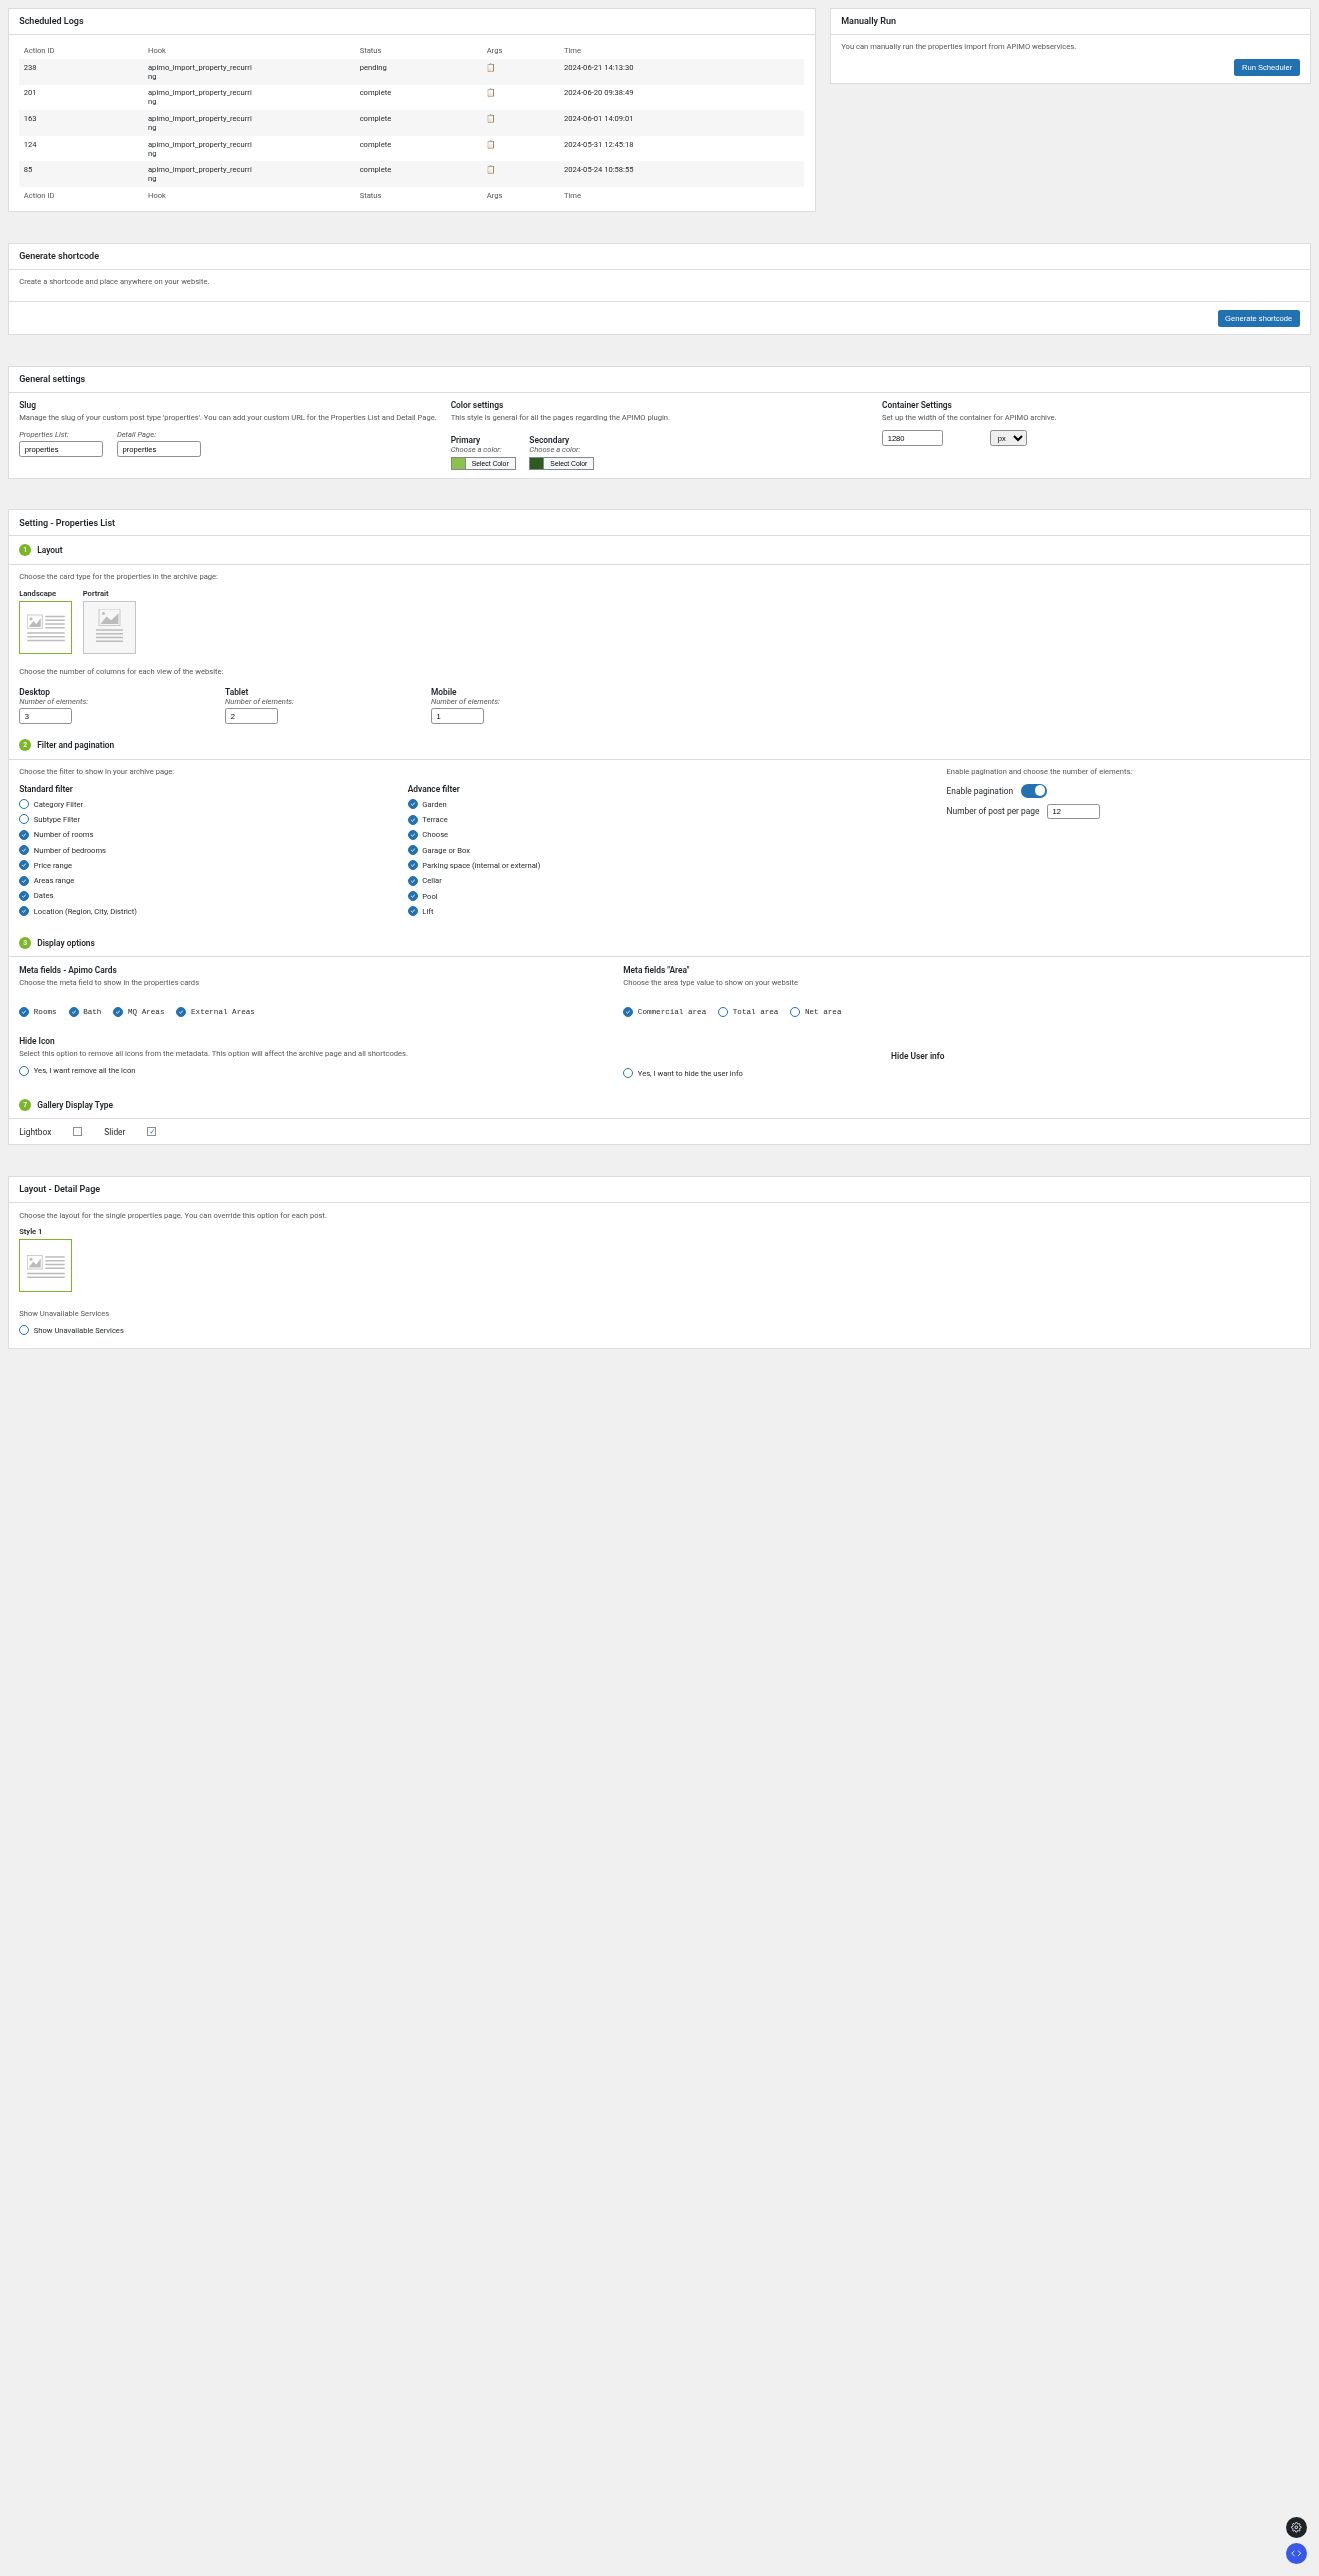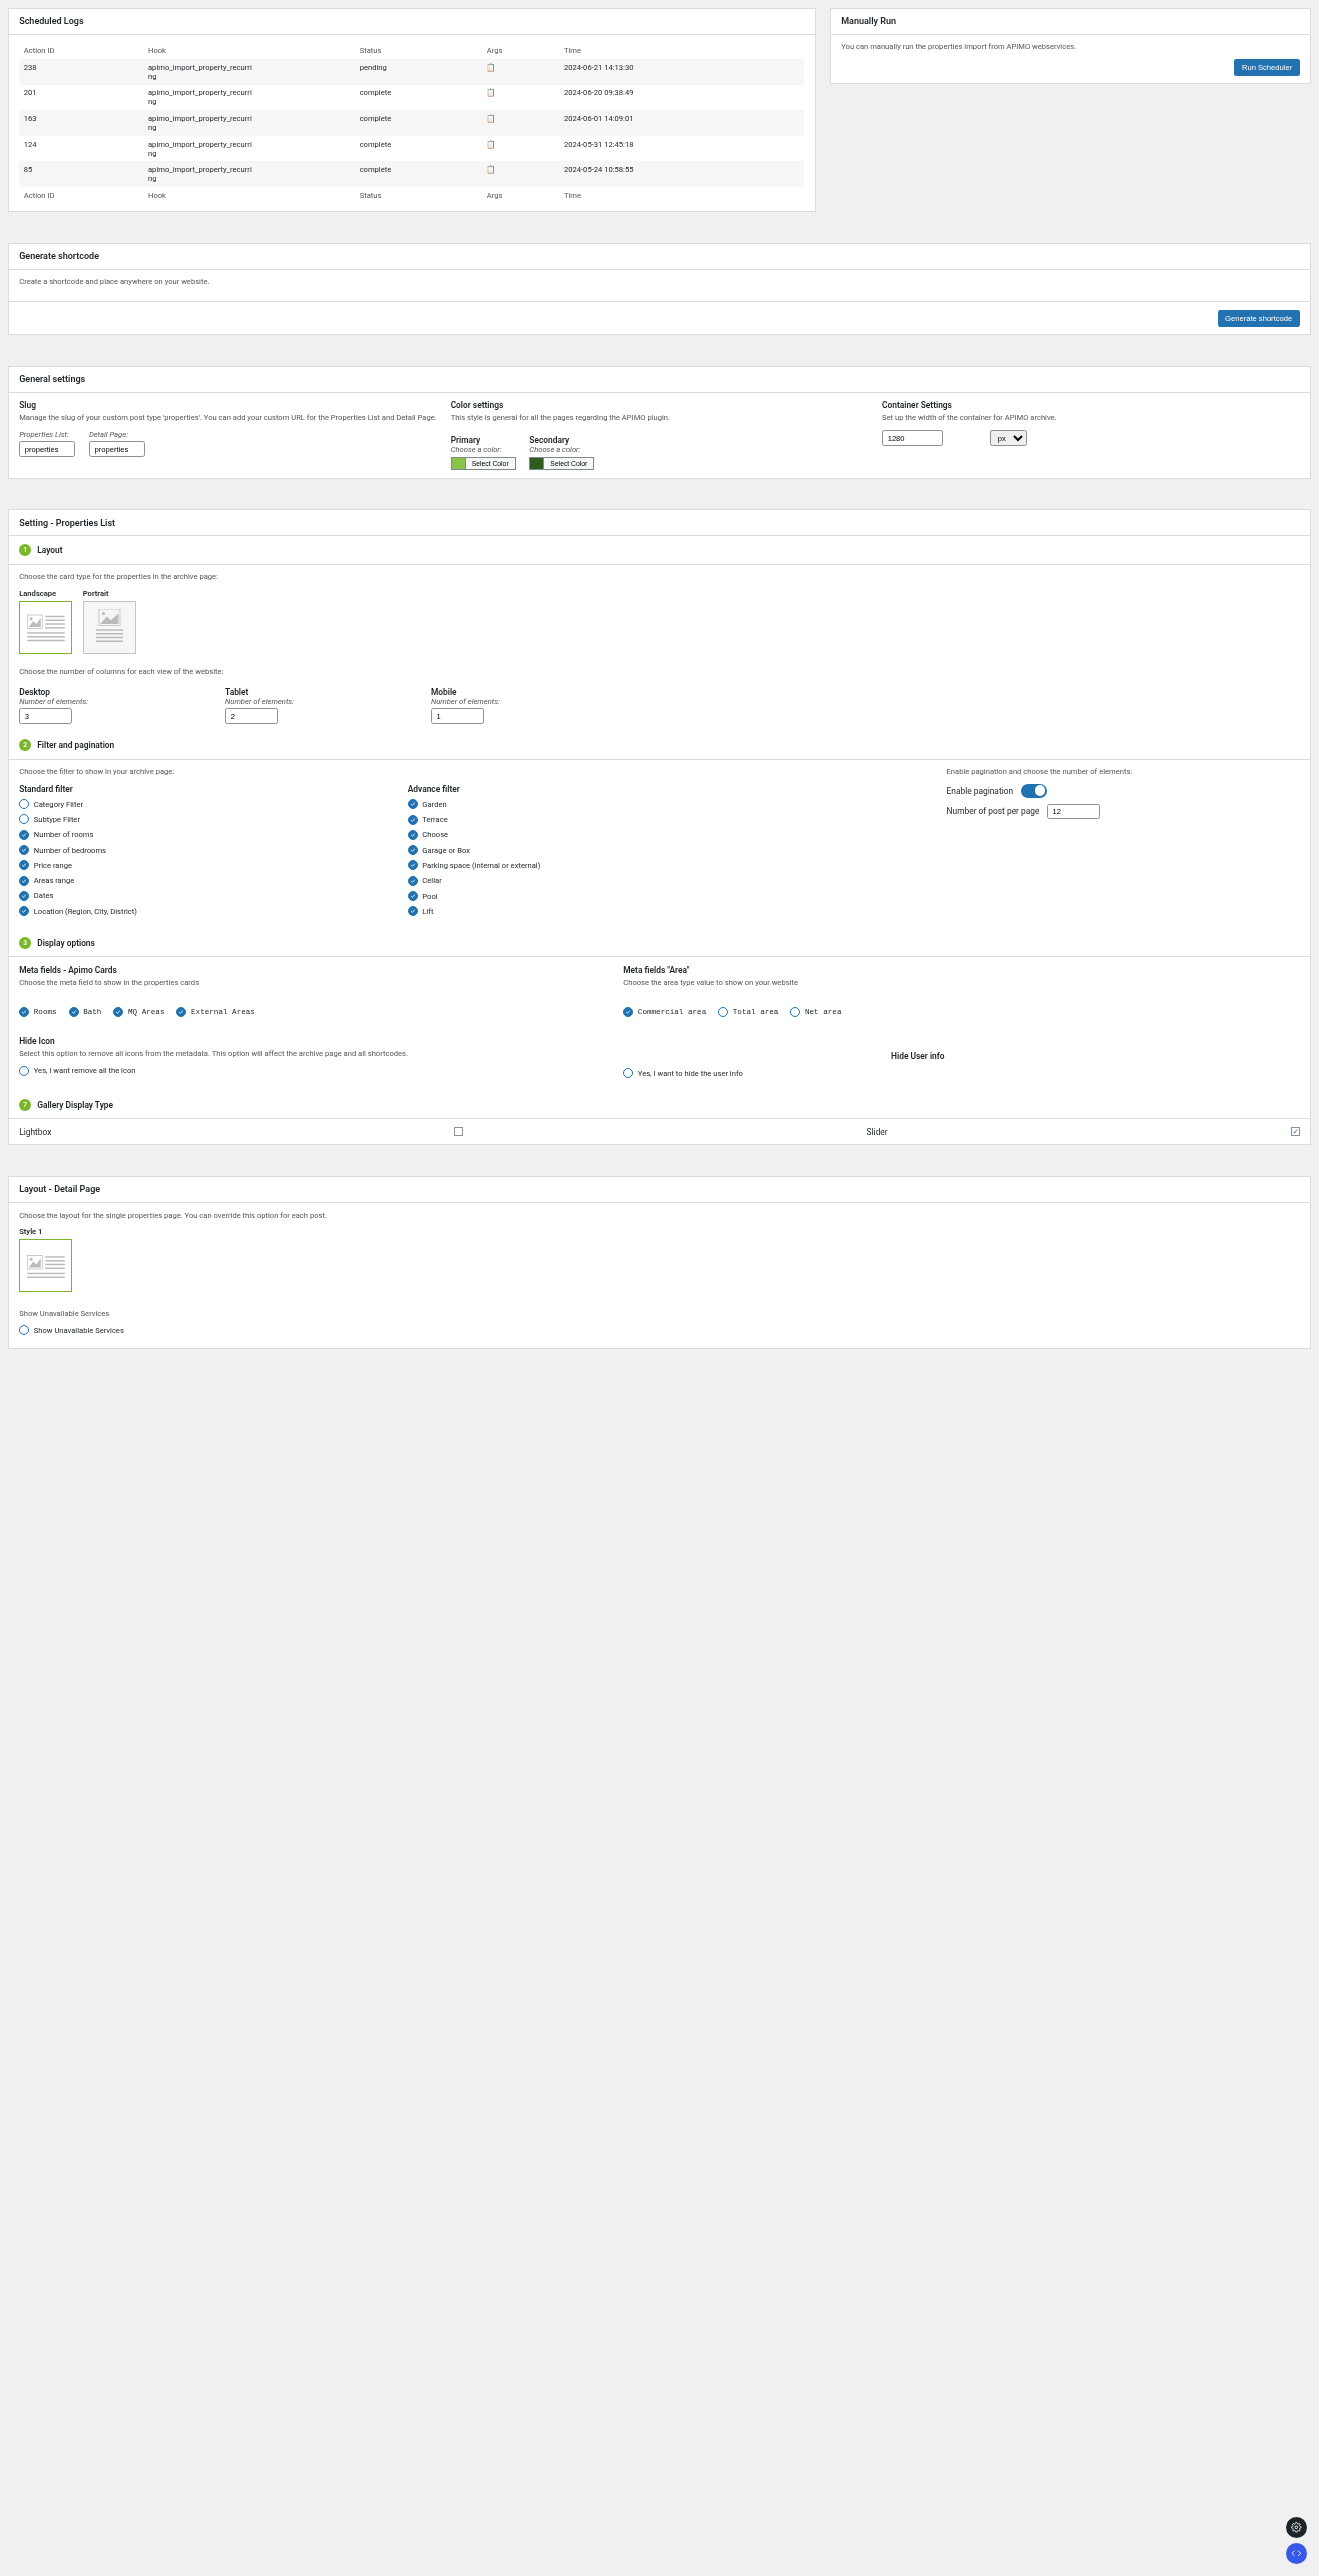--- a/index.html
+++ b/index.html
@@ -17,21 +17,21 @@
 table.logs tbody td { vertical-align: top; }
 .small-desc { font-size: 7.6px; color: #555; margin-bottom: 7.6px; }
 .btn { display: inline-block; background: #2271b1; color: #fff; border: none; padding: 3.8px 7.6px; font-size: 7.6px; border-radius: 2.3px; cursor: pointer; }
 .btn-container-right { text-align: right; }
 .section-spacer { height: 16.7px; }
 .panel.full { width: 100%; }
 .gen-settings-row { display: flex; gap: 13.7px; }
 .gen-col { flex: 1; }
 .sub-title { font-weight: 600; font-size: 8.4px; margin-bottom: 3px; }
 .italic-lbl { font-style: italic; font-size: 7.6px; color: #555; margin-bottom: 2.3px; display:block;}
-.txt-input { border: 0.8px solid #8c8f94; padding: 2.3px 4.6px; font-size: 7.6px; width: 56px; border-radius: 2.3px; }
+.txt-input { border: 0.8px solid #8c8f94; padding: 2.3px 4.6px; font-size: 7.6px; width: 84px; border-radius: 2.3px; }
 .txt-input.wide { width: 53px; }
 .slug-inputs { display:flex; gap:13.7px; margin-top:4.6px;}
 .color-row { display:flex; gap:13.7px; margin-top:4.6px;}
 .color-sub { font-weight:600; font-size:8.4px; margin-top:4.6px;}
 .color-picker { display:flex; align-items:stretch; margin-top:3px; }
 .swatch { width: 15px; border:0.8px solid #7e8993; }
 .swatch.green { background:#8bc34a; }
 .swatch.dark { background:#2e5b1f; }
 .select-color { border:0.8px solid #7e8993; border-left:none; padding:2.3px 6px; font-size:6.8px; background:#f6f7f7; }
 .container-row { display:flex; gap:4.6px; margin-top:4.6px;}
@@ -52,21 +52,21 @@
 .chk-item { display:flex; align-items:center; gap:4.6px; margin:5.3px 0; font-size:7.6px;}
 .chk { width:10px; height:10px; border-radius:50%; border:1.1px solid #2271b1; display:inline-flex; align-items:center; justify-content:center; flex-shrink:0;}
 .chk.checked { background:#2271b1; }
 .chk.checked svg { width:6px; height:6px;}
 .toggle { width:26px; height:13.7px; background:#2271b1; border-radius:7.6px; position:relative; display:inline-block; vertical-align:middle;}
 .toggle .knob { position:absolute; right:1.5px; top:1.5px; width:10.6px; height:10.6px; background:#fff; border-radius:50%;}
 .row-inline { display:flex; align-items:center; gap:7.6px; margin:6px 0;}
 .meta-row { display:flex; gap:15px;}
 .meta-col { flex:0 0 46%;}
 .inline-chks { display:flex; gap:12px; flex-wrap:wrap; margin-top:15px;font-family:Liberation Mono, monospace;}
-.gallery-opts { display:flex; gap:22px; align-items:center;justify-content:space-between;}
+.gallery-opts { display:flex; gap:22px; align-items:center;}
 .sq-chk { width:9px; height:9px; border:0.8px solid #8c8f94; display:inline-block; vertical-align:middle; position:relative;}
 .sq-chk.checked::after{ content:"✓"; position:absolute; top:-1.5px; left:0.8px; font-size:7.6px; color:#2271b1;}
 .fab { position:fixed; right:12px; width:21px; height:21px; border-radius:50%; display:flex; align-items:center; justify-content:center; color:#fff; font-size:9px;}
 .fab.dark { bottom:38px; background:#1d2327;}
 .fab.blue { bottom:12px; background:#3858e9;}
 .arg-icon { color:#999; font-size:7.6px;}
 </style>
 </head>
 <body>
 

